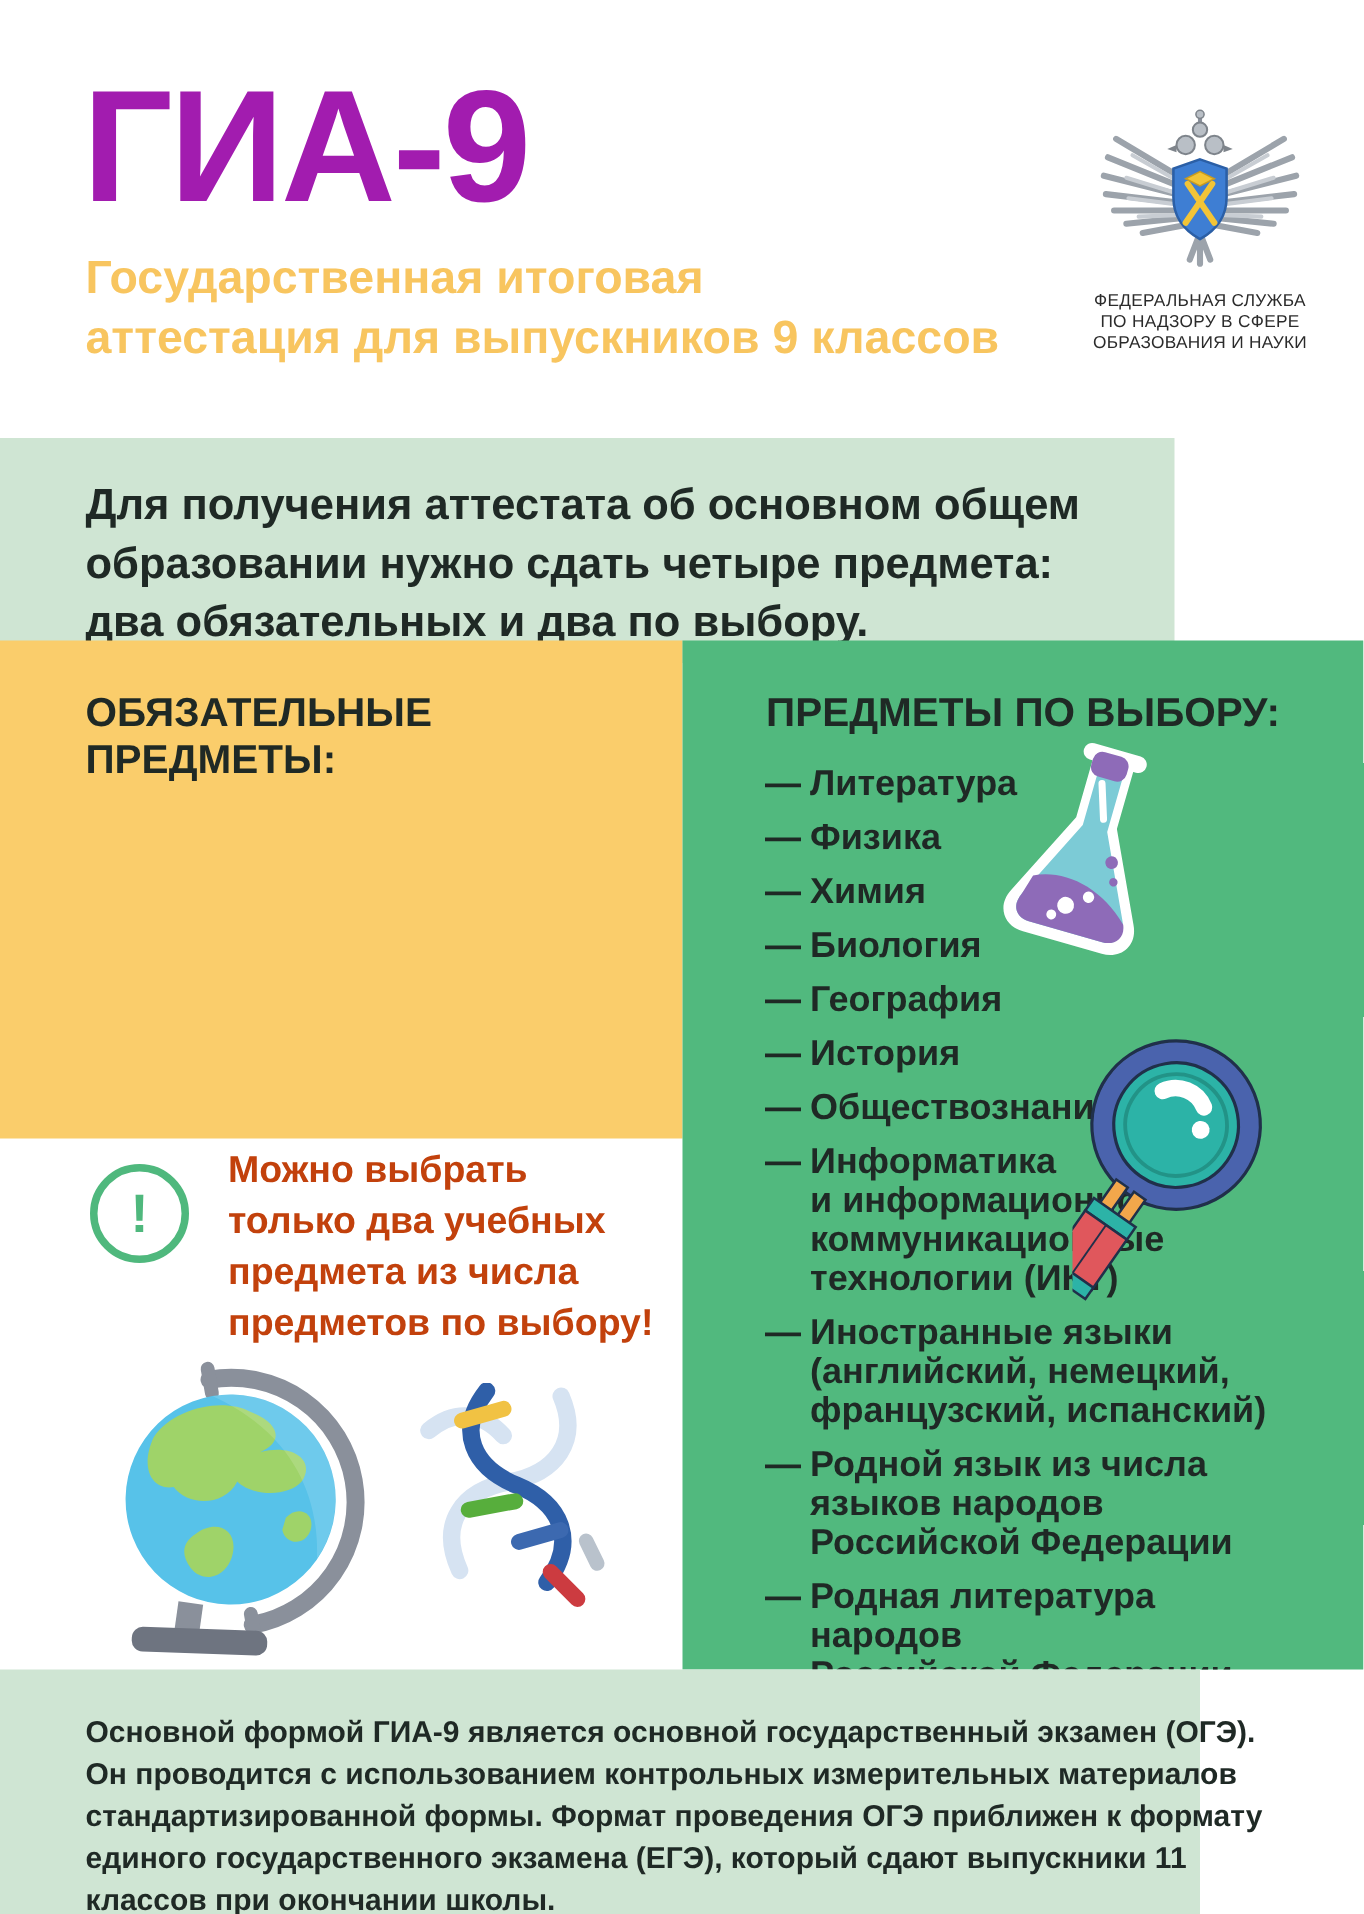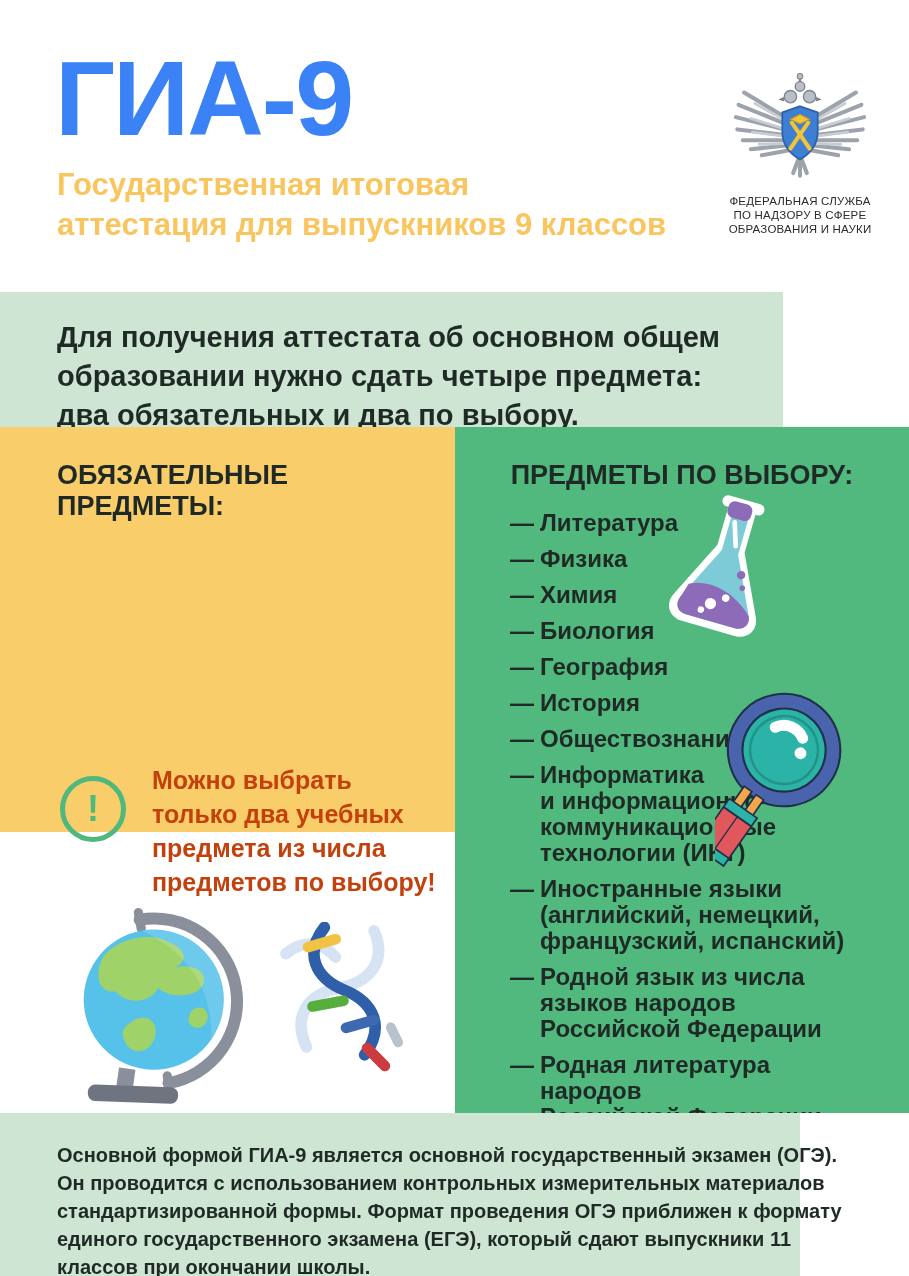--- a/index.html
+++ b/index.html
@@ -9,21 +9,21 @@
     font-family:"Liberation Sans","DejaVu Sans",sans-serif;
     color:#1F2925;
   }
   .abs{position:absolute;}
   .pl{white-space:pre-line;}
 
   
   .title{
     left:55px;top:40px;
     font-size:106px;font-weight:bold;letter-spacing:-2px;
-    color:#3b82f6;line-height:1.1;
+    color:#a21caf;line-height:1.1;
   }
   .subtitle{
     left:57px;top:165px;
     font-size:31px;font-weight:bold;line-height:40px;
     color:#F8C55F;
   }
   .logo{left:690px;top:62px;width:220px;text-align:center;}
   .logo svg{display:block;margin:0 auto;}
   .logo-caption{
     margin-top:4px;font-size:11.5px;line-height:14px;font-weight:normal;
@@ -34,21 +34,21 @@
   .intro-banner{
     left:0;top:292px;width:783px;height:150px;background:#CFE5D3;
   }
   .intro-text{
     left:57px;top:26px;
     font-size:29px;font-weight:bold;line-height:39px;color:#1F2925;
   }
 
   
   .box-mandatory{
-    left:0;top:427px;width:455px;height:405px;background:#FACD6B;overflow:hidden;
+    left:0;top:427px;width:455px;height:332px;background:#FACD6B;overflow:hidden;
   }
   .mandatory-heading{
     left:57px;top:33px;font-size:27px;font-weight:bold;color:#1F2925;
   }
   .mandatory-items{
     left:57px;top:78px;font-size:29px;font-weight:bold;line-height:43px;color:#1F2925;
   }
 
   
   .box-elective{

